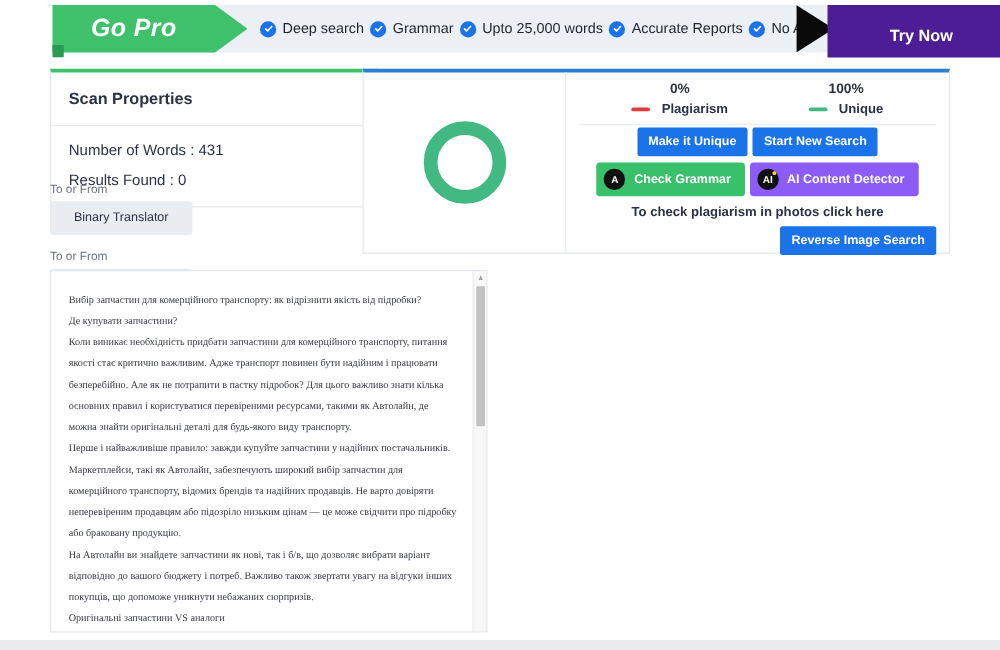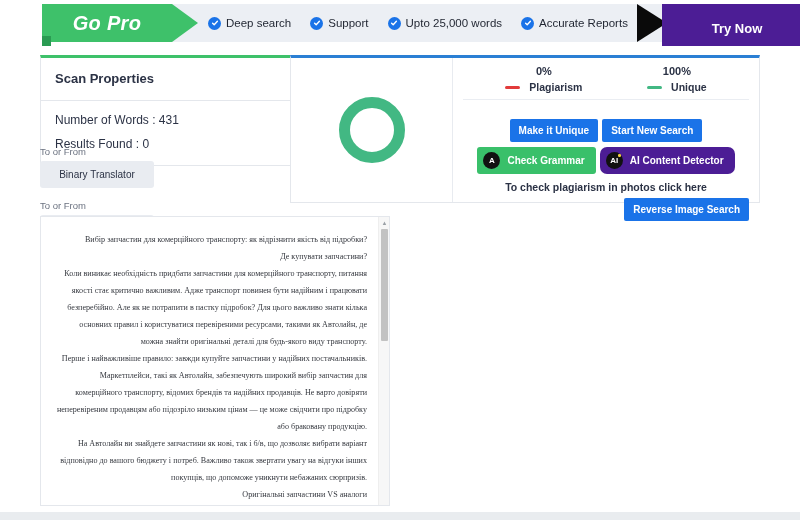--- a/index.html
+++ b/index.html
@@ -40,21 +40,21 @@
     clip-path: polygon(0 0, 100% 50%, 0 100%);
   }
   .promo-gopro-tail {
     position: absolute; left: 30px; top: 36px;
     width: 9px; height: 10px;
     background: #2a9b52;
   }
   .promo-features {
     position: absolute; left: 196px; top: 4px;
     height: 38px;
-    display: flex; align-items: center; gap: 19px;
+    display: flex; align-items: center; gap: 5px;
   }
   .feat { display: flex; align-items: center; gap: 5px; }
   .feat-label {
     font-size: 11.5px; color: #1f2430;
     white-space: nowrap; font-family: "Liberation Sans", sans-serif;
   }
   .check-circle {
     width: 13px; height: 13px; border-radius: 50%;
     background: #1a73e8;
     display: flex; align-items: center; justify-content: center;
@@ -150,21 +150,21 @@
   .legend-pct {
     font-size: 11px; font-weight: bold; color: #2b3245; margin-bottom: 4px;
   }
   .legend-name-row {
     display: flex; align-items: center; gap: 9px;
   }
   .legend-dash { width: 15px; height: 3px; border-radius: 2px; }
   .legend-label { font-size: 10.5px; font-weight: bold; color: #2b3245; }
 
   .btn-row {
-    display: flex; justify-content: center; gap: 4px; margin-top: 19px;
+    display: flex; justify-content: center; gap: 4px; margin-top: 2px;
   }
   .btn-blue {
     background: #1a73e8; color: #ffffff;
     border: none; border-radius: 2px;
     font-size: 10px; font-weight: bold;
     padding: 6px 9px; cursor: pointer;
     font-family: "Liberation Sans", sans-serif;
     white-space: nowrap;
   }
   .btn-row-2 {
@@ -172,21 +172,21 @@
   }
   .btn-icon {
     border: none; border-radius: 3px;
     font-size: 10px; font-weight: bold; color: #ffffff;
     padding: 5px 11px 5px 6px; cursor: pointer;
     display: flex; align-items: center; gap: 7px;
     font-family: "Liberation Sans", sans-serif;
     white-space: nowrap;
   }
   .btn-green { background: #39c06a; }
-  .btn-orange { background: #4c1d95; border-radius: 7px; }
+  .btn-orange { background: #8b5cf6; }
   .round-icon {
     width: 17px; height: 17px; border-radius: 50%;
     background: #111111;
     display: flex; align-items: center; justify-content: center;
     font-size: 8px; font-weight: bold; color: #ffffff;
     position: relative; flex: 0 0 auto;
   }
   .round-icon .dot {
     position: absolute; right: 2px; top: 2px;
     width: 2.5px; height: 2.5px; border-radius: 50%;
@@ -207,21 +207,21 @@
     overflow: hidden;
   }
   .text-body {
     position: absolute; left: 0; top: 0;
     width: 340px; height: 290px;
     padding: 14px 14px 0 14px;
     font-family: "Liberation Serif", serif;
     font-size: 8.1px;
     line-height: 17px;
     color: #35383f;
-    text-align: right;
+    text-align: left;
   }
   .text-body p { margin: 0; }
   .scrollbar {
     position: absolute; right: 0; top: 0;
     width: 11px; height: 290px;
     background: #f7f7f7;
     border-left: 1px solid #eeeeee;
   }
   .scroll-arrow {
     width: 11px; height: 11px;
@@ -260,21 +260,21 @@
           </svg>
       </span>
       <span class="feat-label">Deep search</span>
     </div>
     <div class="feat">
       <span class="check-circle">
         <svg width="8" height="8" viewBox="0 0 10 10">
             <path d="M2 5.2 L4 7.2 L8 2.8" stroke="#ffffff" stroke-width="1.7" fill="none" stroke-linecap="round" stroke-linejoin="round"></path>
           </svg>
       </span>
-      <span class="feat-label">Support</span>
+      <span class="feat-label">Grammar</span>
     </div>
     <div class="feat">
       <span class="check-circle">
         <svg width="8" height="8" viewBox="0 0 10 10">
             <path d="M2 5.2 L4 7.2 L8 2.8" stroke="#ffffff" stroke-width="1.7" fill="none" stroke-linecap="round" stroke-linejoin="round"></path>
           </svg>
       </span>
       <span class="feat-label">Upto 25,000 words</span>
     </div>
     <div class="feat">

